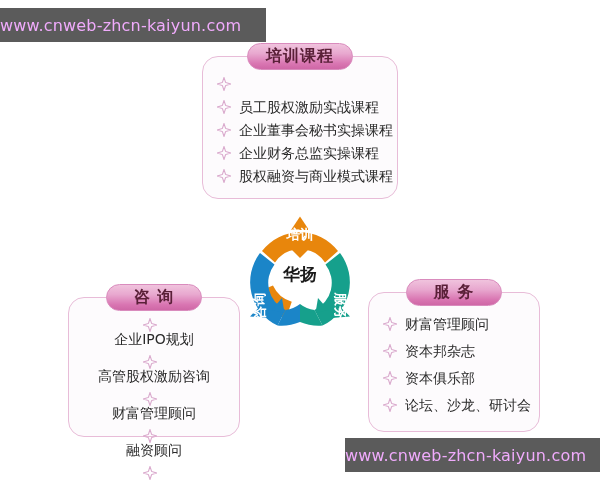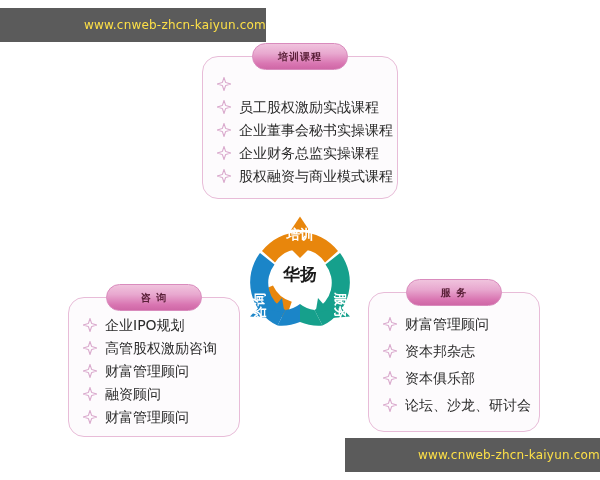--- a/index.html
+++ b/index.html
@@ -12,27 +12,27 @@
     background: #ffffff;
     font-family: "DejaVu Sans", "Liberation Sans", sans-serif;
     overflow: hidden;
     position: relative;
   }
 
   
   .watermark {
     position: absolute;
     background: #5b5b5b;
-    color: #fde047;
+    color: #f0abfc;
     font-family: "DejaVu Sans", "Liberation Sans", sans-serif;
-    font-size: 12px;
+    font-size: 16px;
     letter-spacing: 0.2px;
     display: flex;
     align-items: center;
-    justify-content: flex-end;
+    justify-content: flex-start;
     white-space: nowrap;
   }
   .watermark-top {
     left: 0px;
     top: 8px;
     width: 266px;
     height: 34px;
   }
   .watermark-bottom {
     left: 345px;
@@ -64,21 +64,21 @@
     border-radius: 14px;
     background: linear-gradient(180deg, #f0c3dd 0%, #e8a8cf 38%, #d976b2 78%, #cf67a6 100%);
     border: 1px solid #d98bbd;
     display: flex;
     align-items: center;
     justify-content: center;
     box-sizing: border-box;
   }
   .pill-text {
     color: #5a2038;
-    font-size: 10px;
+    font-size: 16px;
     font-weight: bold;
     white-space: nowrap;
     letter-spacing: 1px;
   }
 
   ul.items {
     list-style: none;
     margin: 0;
     padding: 0;
   }
@@ -110,21 +110,21 @@
   }
   #panel-training ul.items li { margin-bottom: 9px; }
   #panel-training ul.items li:last-child { margin-bottom: 0; text-align: center; }
 
   #panel-consulting {
     left: 68px;
     top: 297px;
     width: 172px;
     height: 140px;
   }
-  #panel-consulting ul.items li { margin-bottom: 9px; }
+  #panel-consulting ul.items li { margin-bottom: 9px; flex-direction: column; }
   #panel-consulting ul.items li:last-child { margin-bottom: 0; }
 
   #panel-service {
     left: 368px;
     top: 292px;
     width: 172px;
     height: 140px;
   }
   #panel-service .panel-inner { padding-top: 24px; }
   #panel-service ul.items li { margin-bottom: 13px; }

